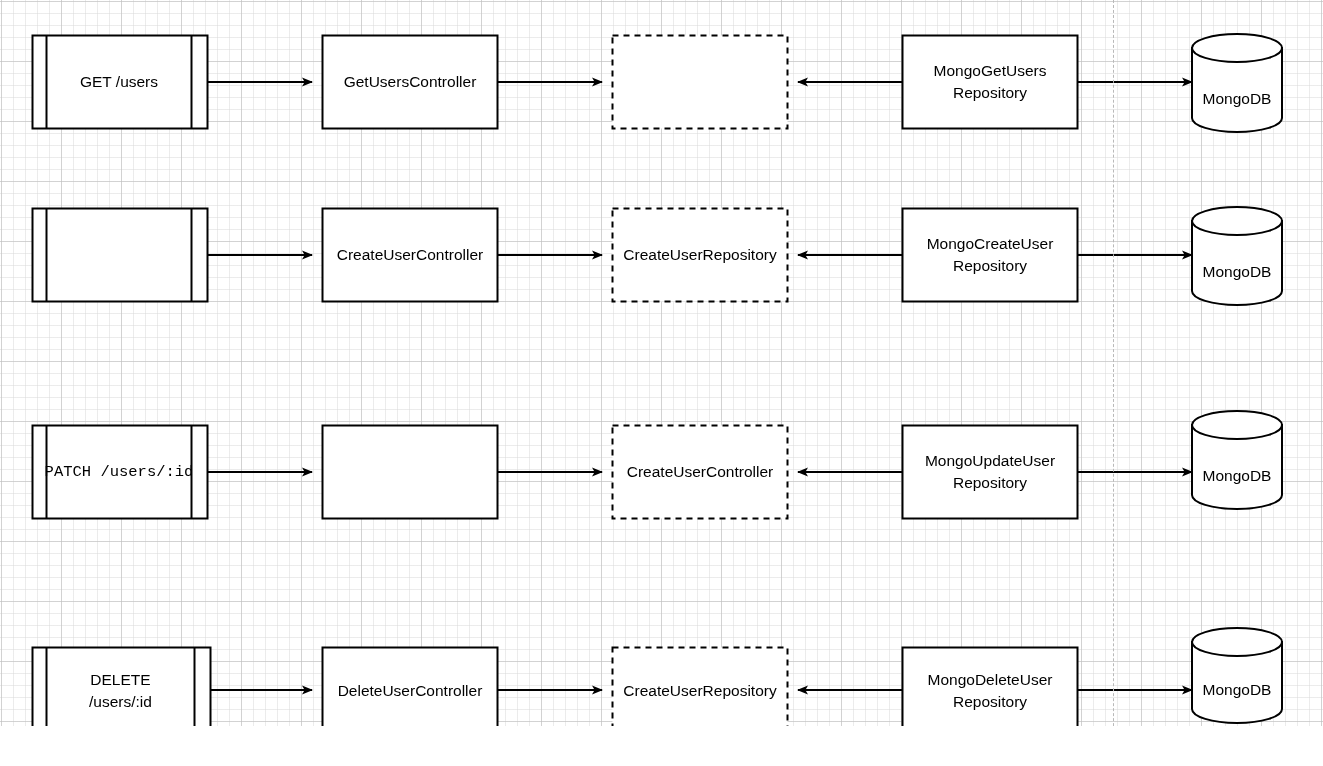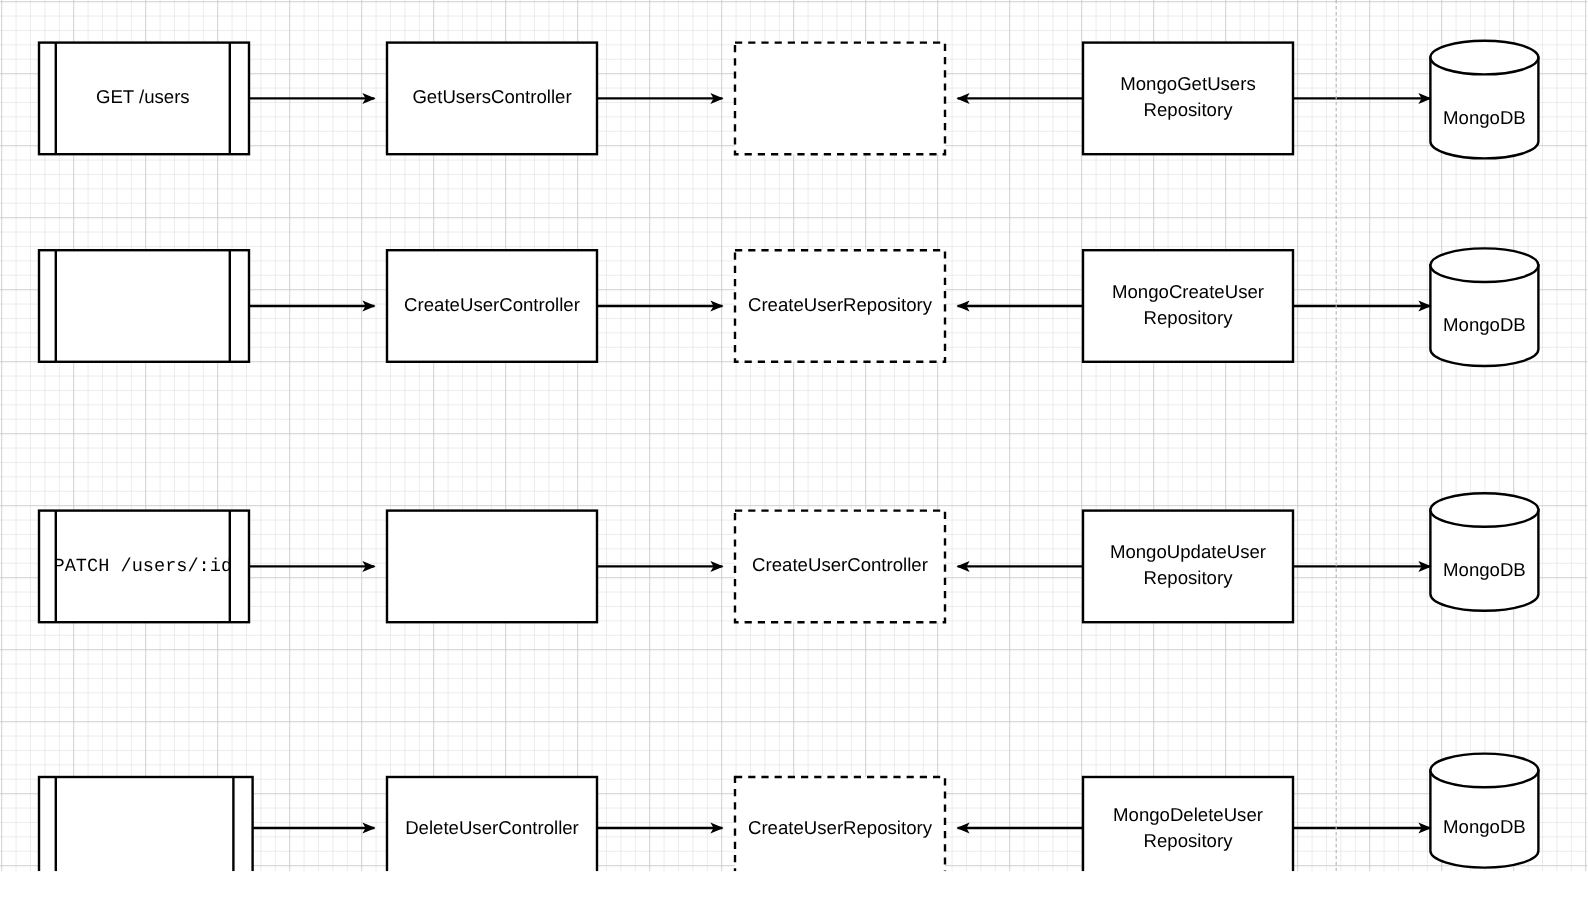--- a/index.html
+++ b/index.html
@@ -165,20 +165,22 @@
   <div class="node-label" style="left:900px; top:208px; width:180px; height:94px;">MongoCreateUser
 Repository</div>
   <div class="node-label" style="left:1192px; top:261px; width:90px; height:22px;">MongoDB</div>
 
   <div class="node-label" style="left:46px;  top:425px; width:146px; height:94px;font-family:Liberation Mono, monospace;">PATCH /users/:id</div>
   <div class="node-label" style="left:608px; top:425px; width:184px; height:94px;">CreateUserController</div>
   <div class="node-label" style="left:900px; top:425px; width:180px; height:94px;">MongoUpdateUser
 Repository</div>
   <div class="node-label" style="left:1192px; top:465px; width:90px; height:22px;">MongoDB</div>
 
+  <div class="node-label" style="left:46px;  top:647px; width:149px; height:87px;">DELETE
+/users/:id</div>
   <div class="node-label" style="left:318px; top:647px; width:184px; height:87px;text-align:center;">DeleteUserController</div>
   <div class="node-label" style="left:608px; top:647px; width:184px; height:87px;">CreateUserRepository</div>
   <div class="node-label" style="left:900px; top:647px; width:180px; height:87px;text-align:center;">MongoDeleteUser
 Repository</div>
   <div class="node-label" style="left:1192px; top:679px; width:90px; height:22px;">MongoDB</div>
 
   <div class="hit" style="left:32px; top:35px; width:176px; height:94px;"></div>
   <div class="hit" style="left:322px; top:35px; width:176px; height:94px;"></div>
   <div class="hit" style="left:612px; top:35px; width:176px; height:94px;"></div>
   <div class="hit" style="left:902px; top:35px; width:176px; height:94px;"></div>

